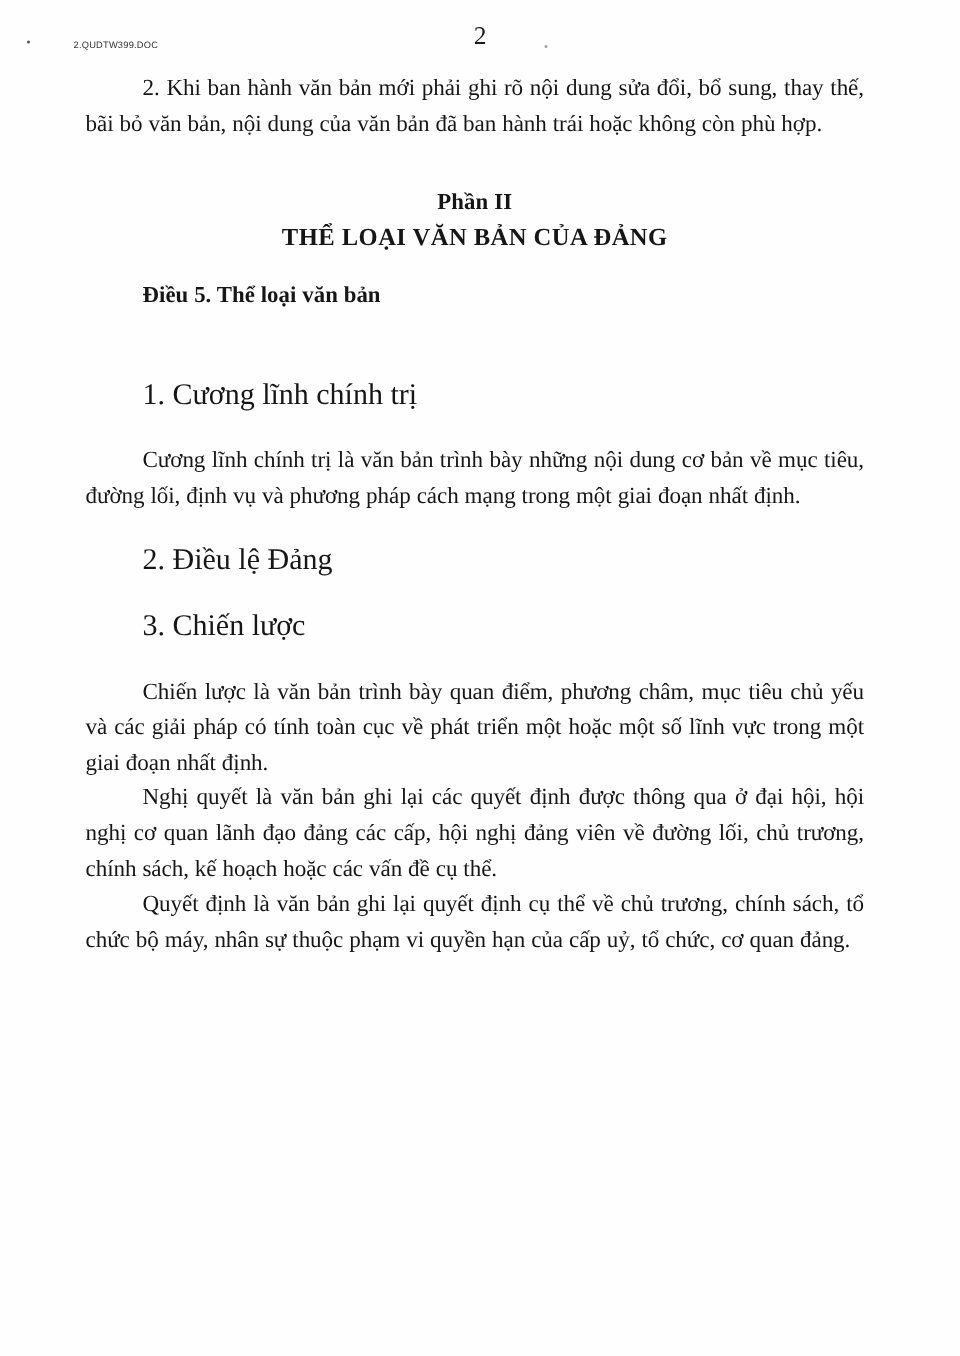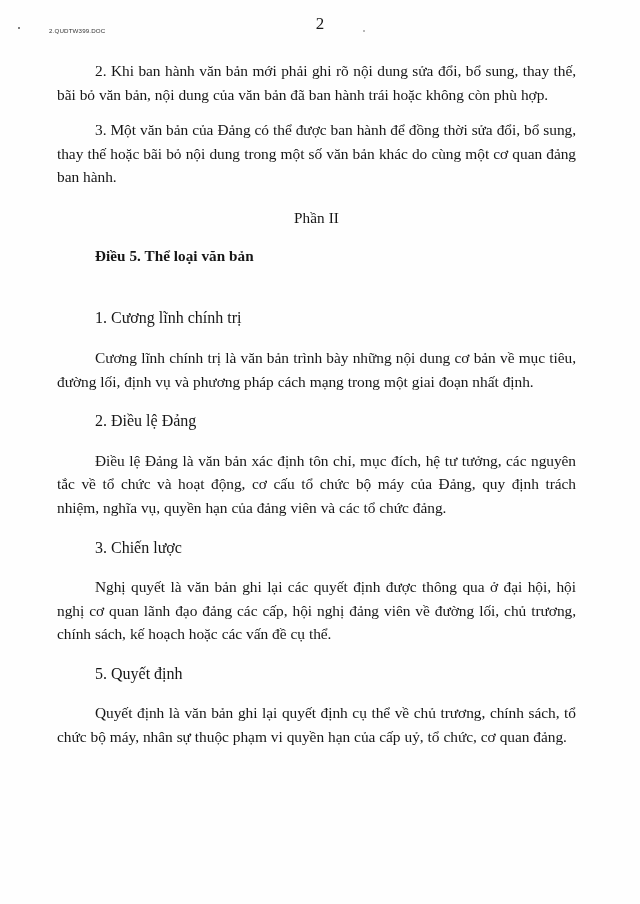--- a/index.html
+++ b/index.html
@@ -62,32 +62,32 @@
 
   p.para {
     margin: 0 0 0 0;
     font-size: 15.4px;
     line-height: 23.6px;
     text-align: justify;
     text-indent: 38px;
     letter-spacing: -0.05px;
     word-spacing: 0.2px;
   }
-  p.para.first-gap { margin-top: 12px; }
+  p.para.first-gap { margin-top: 0; }
   .gap-sm { height: 8px; }
   .gap-md { height: 12px; }
 
   
   .part-block {
     text-align: center;
     margin-top: 18px;
   }
   .part-label {
     font-size: 15.2px;
-    font-weight: normal;
+    font-weight: bold;
     line-height: 22px;
     letter-spacing: 0.1px;
   }
   .part-title {
     font-size: 16.4px;
     font-weight: bold;
     line-height: 24px;
     letter-spacing: 0.3px;
   }
 
@@ -95,21 +95,21 @@
   .article-heading {
     font-size: 15.2px;
     font-weight: bold;
     text-indent: 38px;
     line-height: 23px;
     letter-spacing: 0.05px;
   }
 
   
   .item-heading {
-    font-size: 16px;
+    font-size: 20px;
     text-indent: 38px;
     line-height: 23.6px;
   }
   .item-body {
     margin-top: 9px;
   }
 </style>
 </head>
 <body>
 
@@ -122,38 +122,37 @@
 
   <span class="speck a"></span>
   <span class="speck b"></span>
 
   <div class="body-col">
 
     <p class="para first-gap">2. Khi ban hành văn bản mới phải ghi rõ nội dung sửa đổi, bổ sung, thay thế, bãi bỏ văn bản, nội dung của văn bản đã ban hành trái hoặc không còn phù hợp.</p>
 
     <div class="gap-md"></div>
 
-    <p class="para">3. Một văn bản của Đảng có thể được ban hành để đồng thời sửa đổi, bổ sung, thay thế hoặc bãi bỏ nội dung trong một số văn bản khác do cùng một cơ quan đảng ban hành.</p>
 
     <div class="part-block">
       <div class="part-label">Phần II</div>
+      <div class="part-title">THỂ LOẠI VĂN BẢN CỦA ĐẢNG</div>
     </div>
 
     <p class="article-heading">Điều 5. Thể loại văn bản</p>
 
     <div class="gap-sm"></div>
 
 
     <p class="item-heading">1. Cương lĩnh chính trị</p>
     <p class="para item-body">Cương lĩnh chính trị là văn bản trình bày những nội dung cơ bản về mục tiêu, đường lối, định vụ và phương pháp cách mạng trong một giai đoạn nhất định.</p>
 
     <p class="item-heading">2. Điều lệ Đảng</p>
-    <p class="para item-body">Điều lệ Đảng là văn bản xác định tôn chỉ, mục đích, hệ tư tưởng, các nguyên tắc về tổ chức và hoạt động, cơ cấu tổ chức bộ máy của Đảng, quy định trách nhiệm, nghĩa vụ, quyền hạn của đảng viên và các tổ chức đảng.</p>
 
     <p class="item-heading">3. Chiến lược</p>
+    <p class="para item-body">Chiến lược là văn bản trình bày quan điểm, phương châm, mục tiêu chủ yếu và các giải pháp có tính toàn cục về phát triển một hoặc một số lĩnh vực trong một giai đoạn nhất định.</p>
 
     <p class="para item-body">Nghị quyết là văn bản ghi lại các quyết định được thông qua ở đại hội, hội nghị cơ quan lãnh đạo đảng các cấp, hội nghị đảng viên về đường lối, chủ trương, chính sách, kế hoạch hoặc các vấn đề cụ thể.</p>
 
-    <p class="item-heading">5. Quyết định</p>
     <p class="para item-body">Quyết định là văn bản ghi lại quyết định cụ thể về chủ trương, chính sách, tổ chức bộ máy, nhân sự thuộc phạm vi quyền hạn của cấp uỷ, tổ chức, cơ quan đảng.</p>
 
   </div>
 </div>
 
 </body></html>

